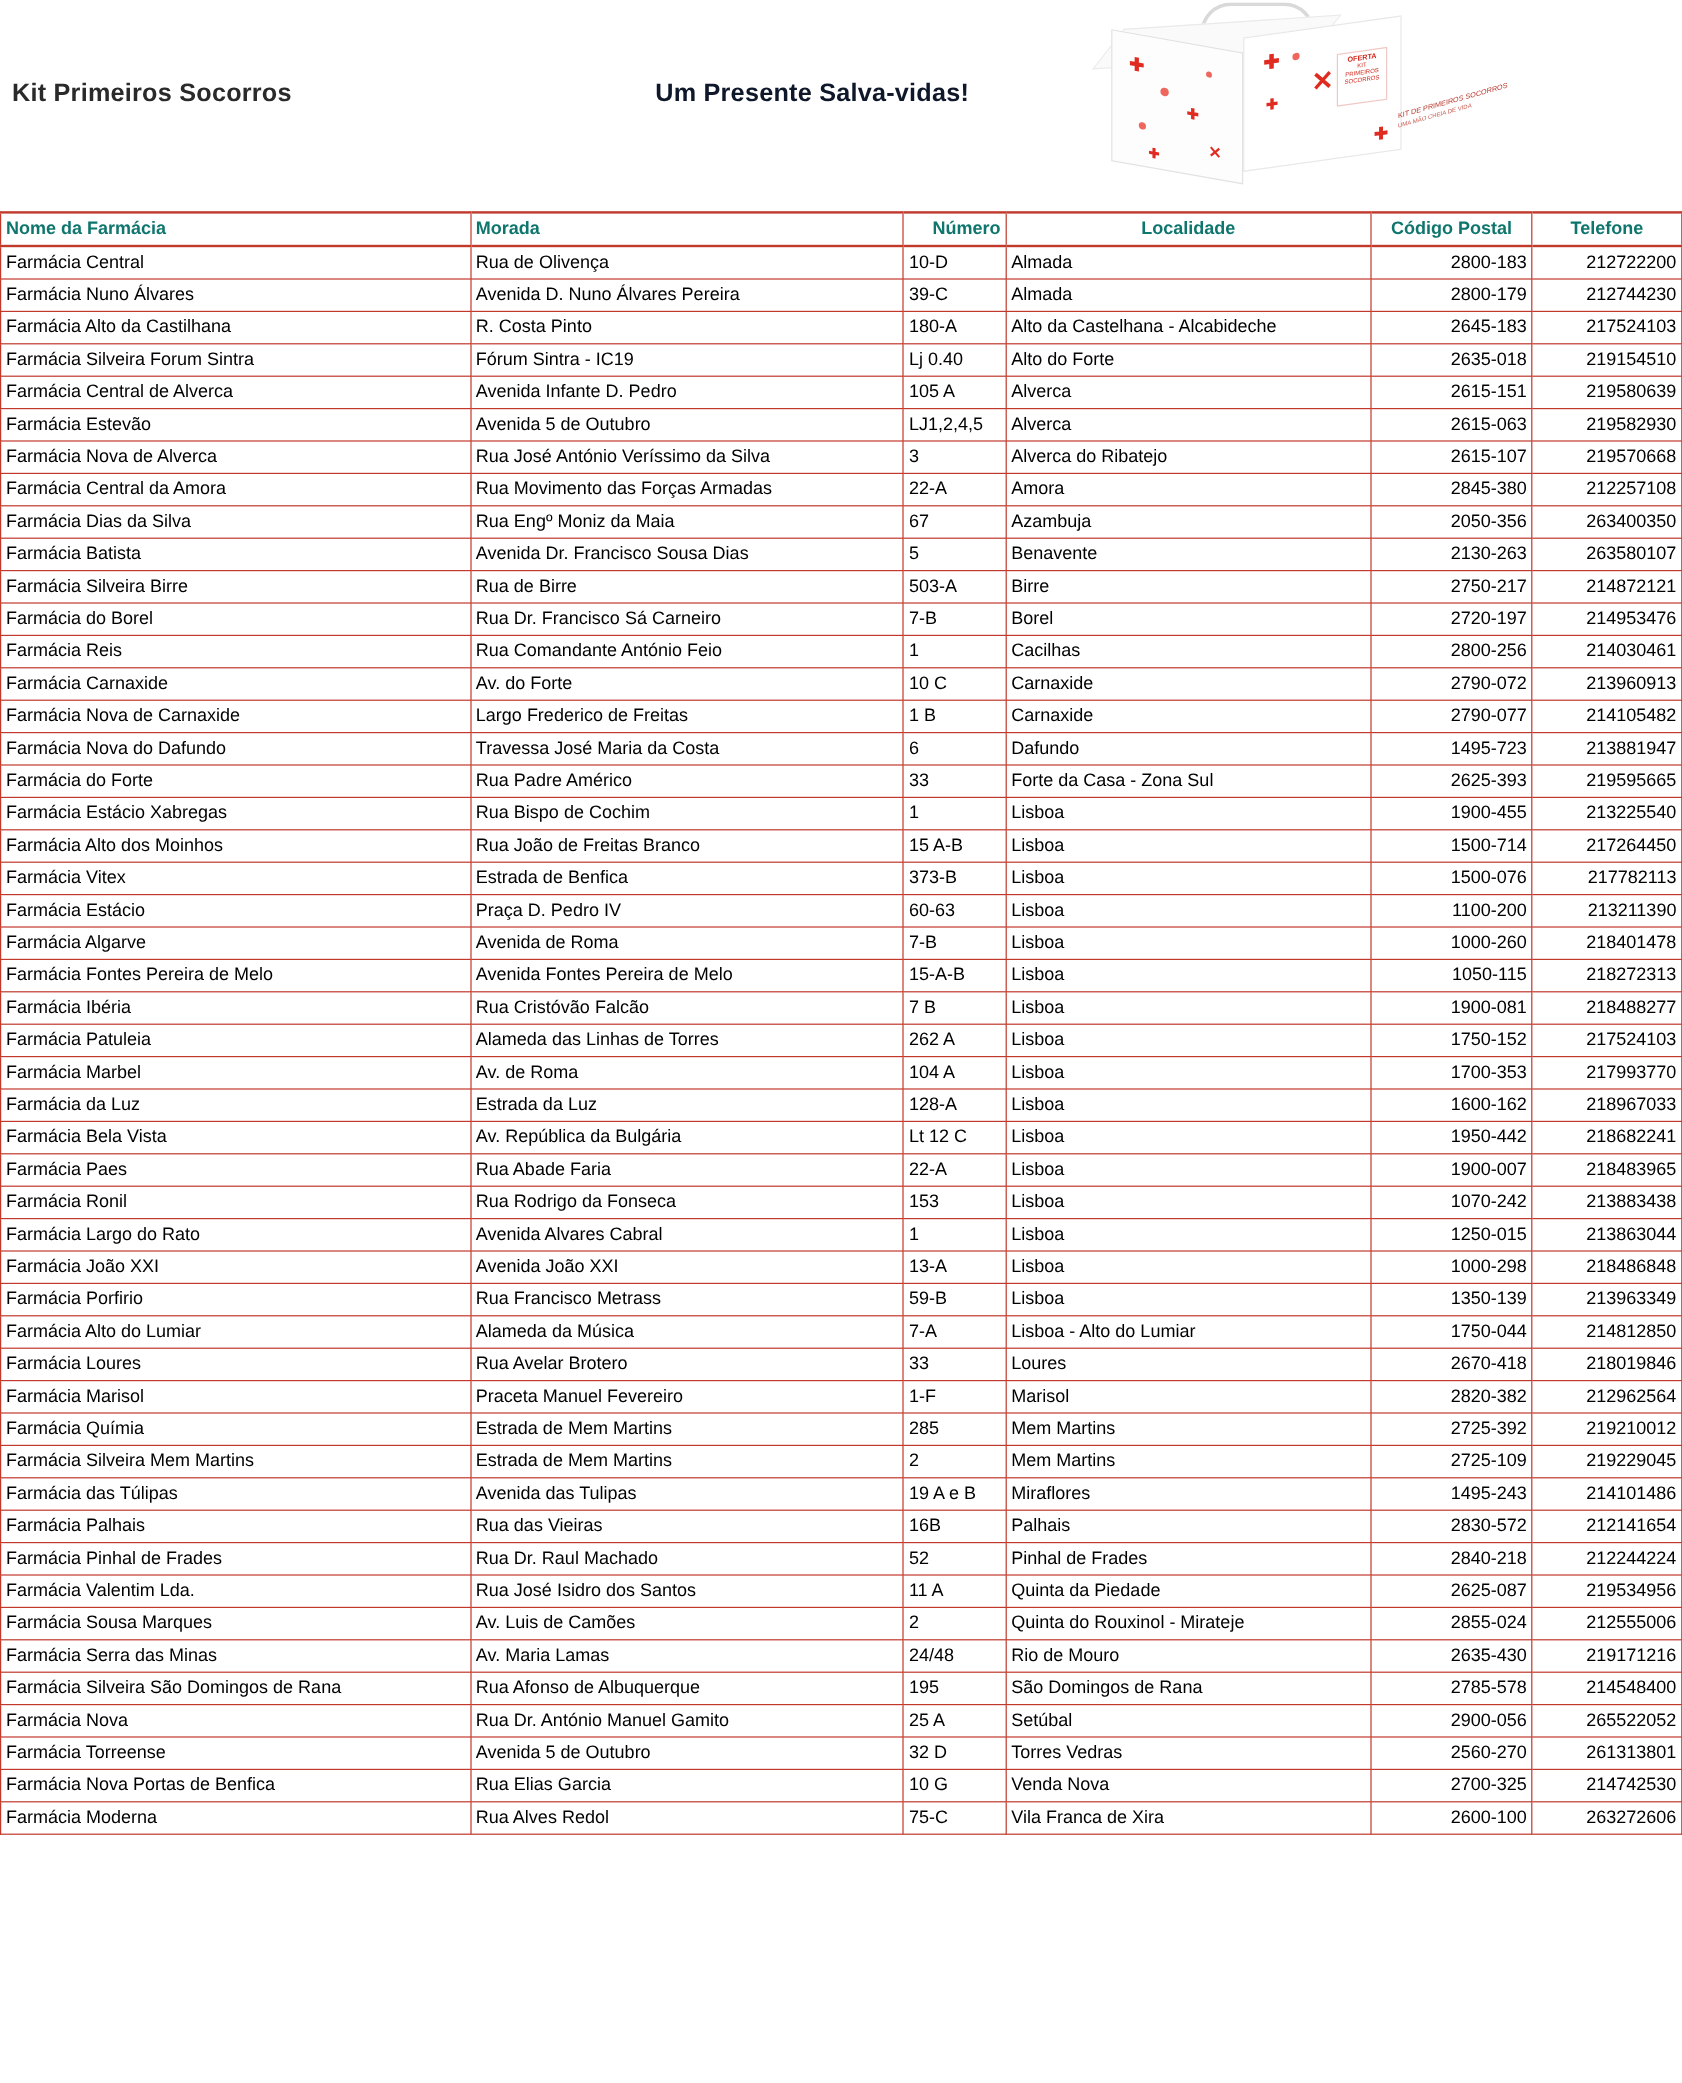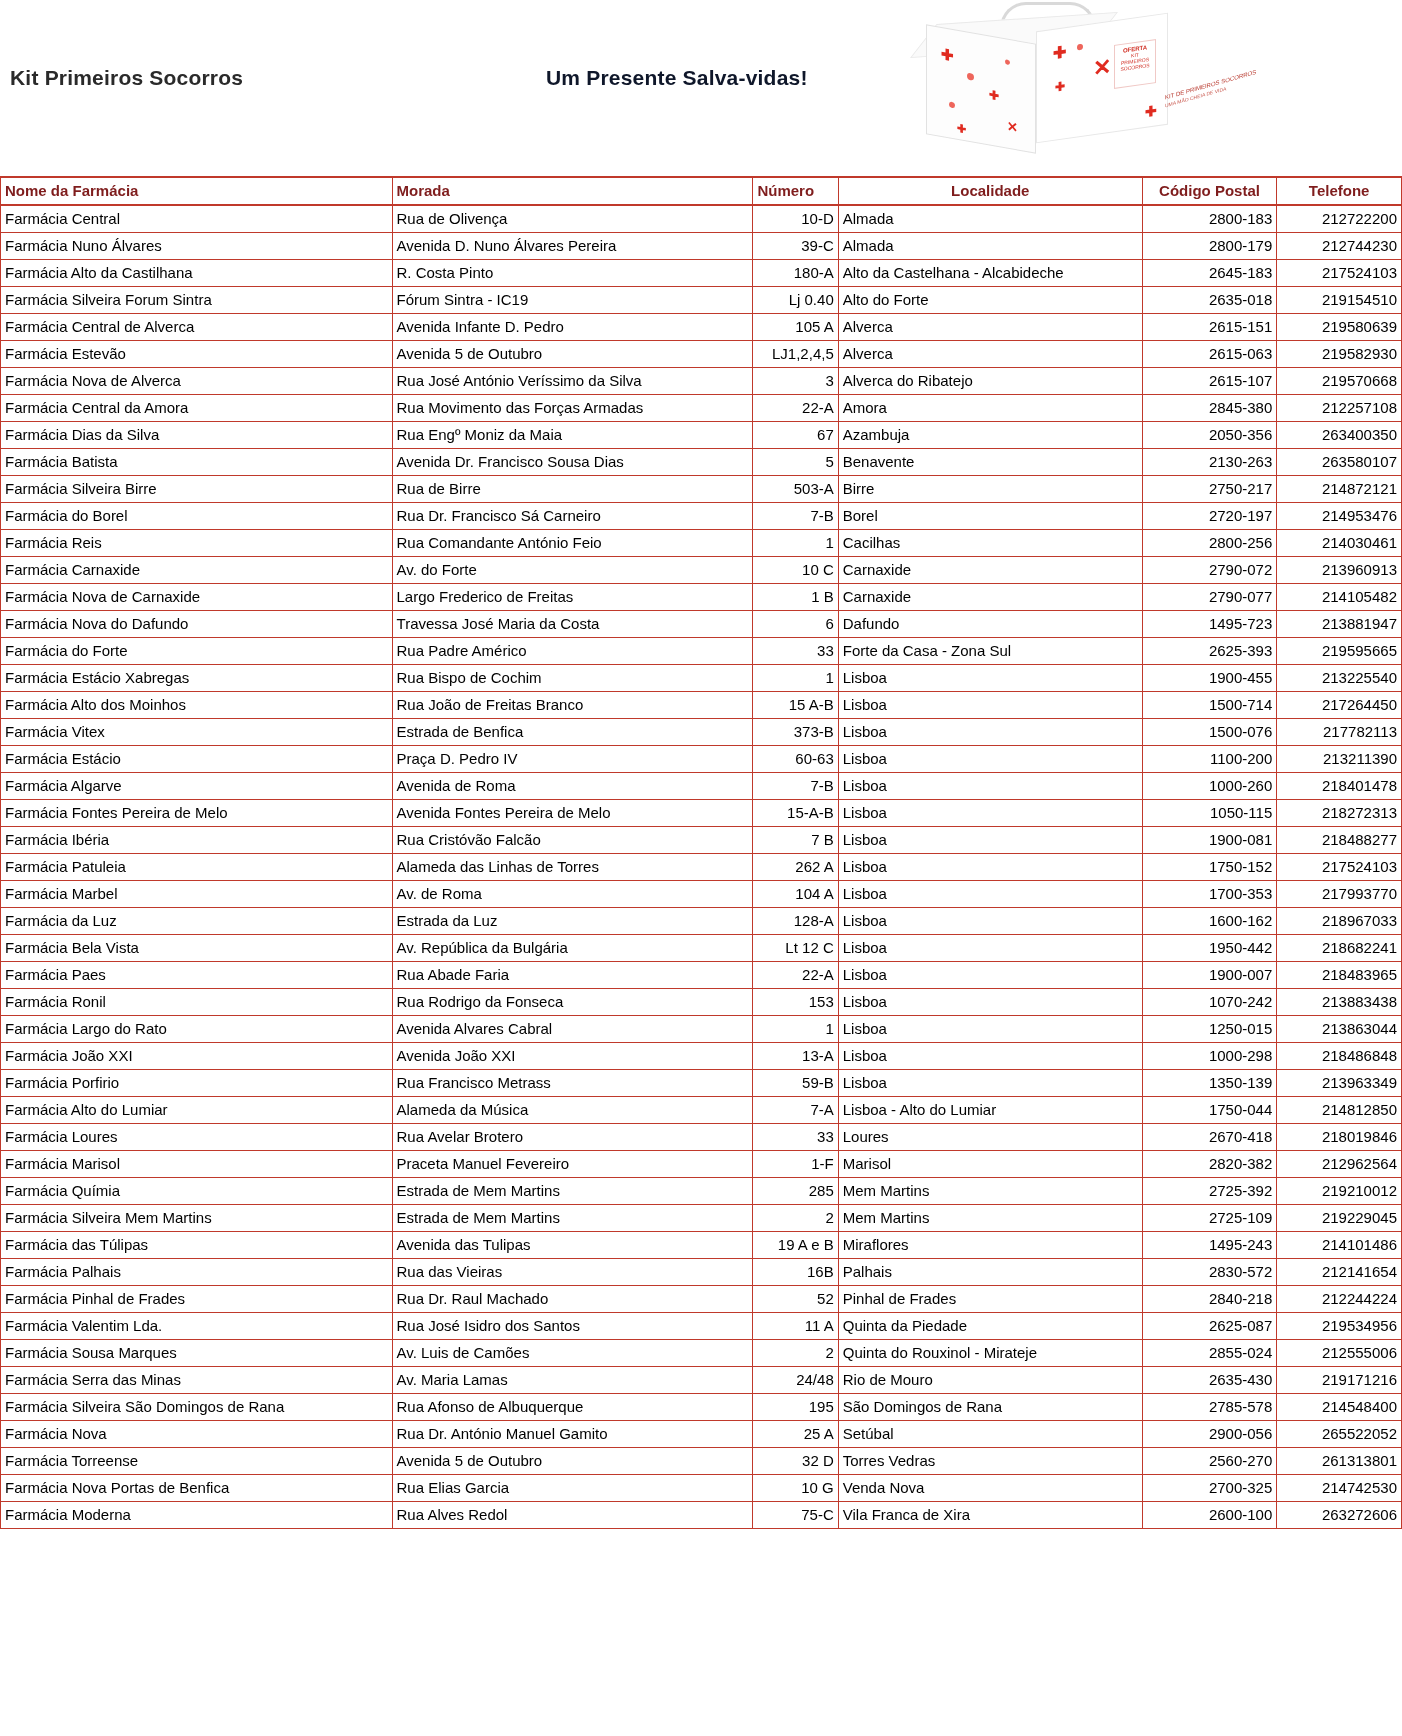--- a/index.html
+++ b/index.html
@@ -143,29 +143,29 @@
   }
   table.ph th, table.ph td {
     border: 1px solid #c0392b;
     padding: 2px 4px;
     height: 27px;
     line-height: 22px;
     overflow: hidden;
     white-space: nowrap;
   }
   table.ph thead th {
-    color: #7f1d1d;
+    color: #0f766e;
     font-weight: bold;
     border-bottom: 2px solid #c0392b;
     border-top: 2px solid #c0392b;
   }
   th.c-name, td.c-name { text-align: left; }
   th.c-addr, td.c-addr { text-align: left; }
-  th.c-num { text-align: left; }
-  td.c-num { text-align: right; }
+  th.c-num { text-align: right; }
+  td.c-num { text-align: left; }
   th.c-loc, td.c-loc { text-align: left; }
   th.c-loc { text-align: center; }
   th.c-cp { text-align: center; }
   td.c-cp { text-align: right; }
   th.c-tel { text-align: center; }
   td.c-tel { text-align: right; }
   col.w-name { width: 358px; }
   col.w-addr { width: 330px; }
   col.w-num  { width: 78px; }
   col.w-loc  { width: 278px; }

